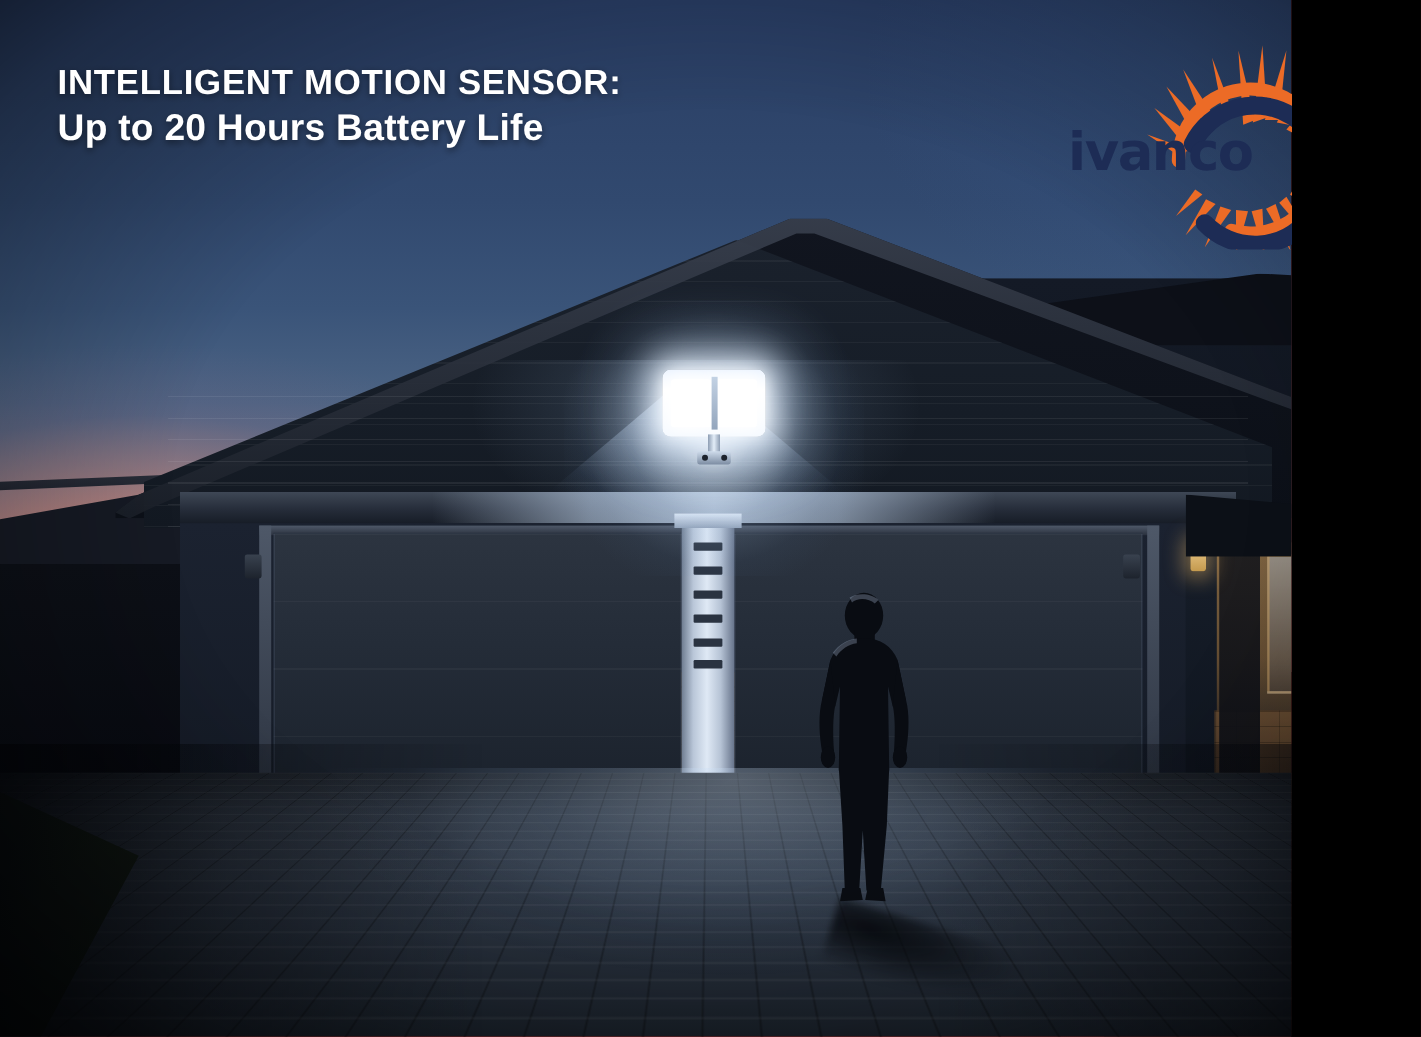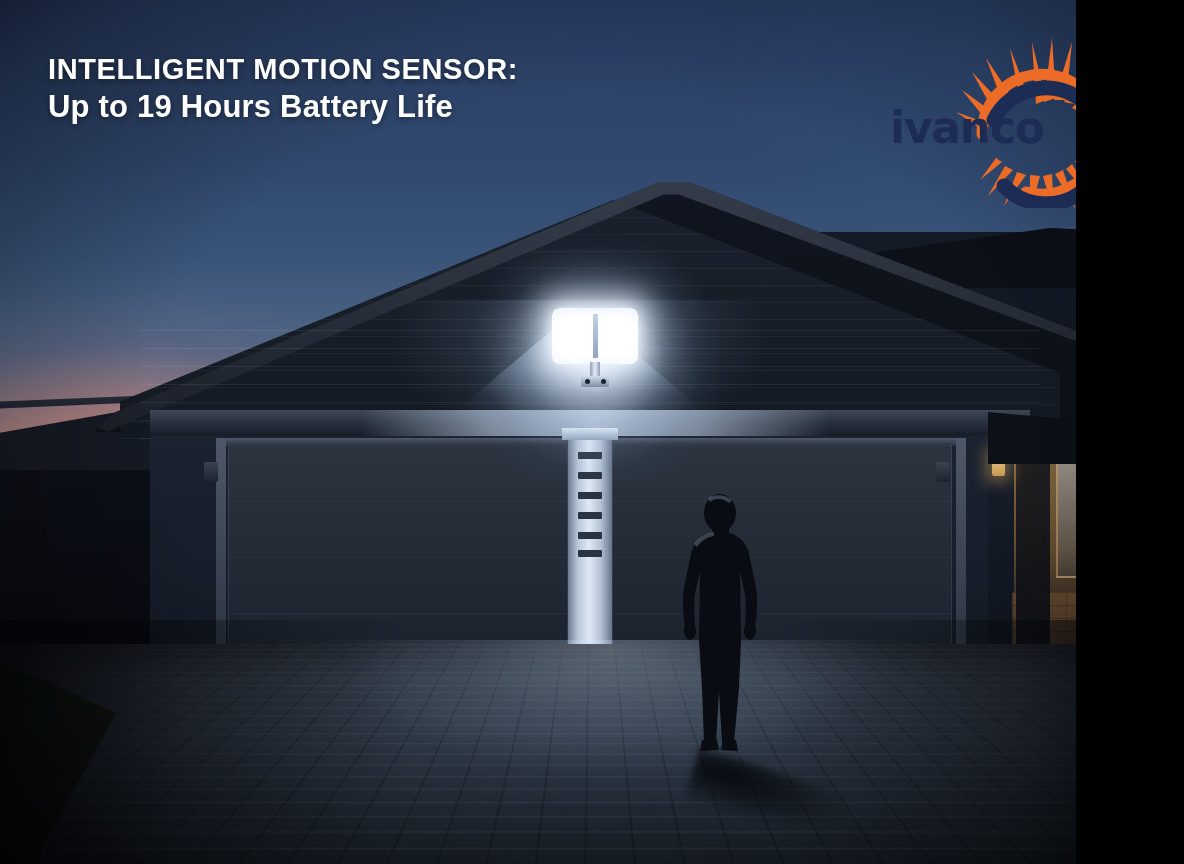--- a/index.html
+++ b/index.html
@@ -459,21 +459,21 @@
 
       <g fill="rgba(190,210,236,0.28)">
         <path d="M36 6 C42 2 54 2 60 8 L57 11 C52 6 42 6 38 10 Z"></path>
         <path d="M22 52 C27 45 34 41 42 40 L42 44 C35 45 29 49 25 55 Z"></path>
       </g>
     </svg>
   </div>
 
   <div class="headline">
     <span class="l1">INTELLIGENT MOTION SENSOR:</span>
-    <span class="l2">Up to 19 Hours Battery Life</span>
+    <span class="l2">Up to 20 Hours Battery Life</span>
   </div>
 
   <div class="logo">
     <svg viewBox="0 0 270 180" aria-hidden="true">
       <g fill="#ec6b26">
         <polygon points="160,76 156,14 170,72"></polygon>
         <polygon points="168,74 176,10 180,70"></polygon>
         <polygon points="178,72 196,14 190,72"></polygon>
         <polygon points="188,74 214,24 198,76"></polygon>
         <polygon points="196,80 230,40 204,84"></polygon>

